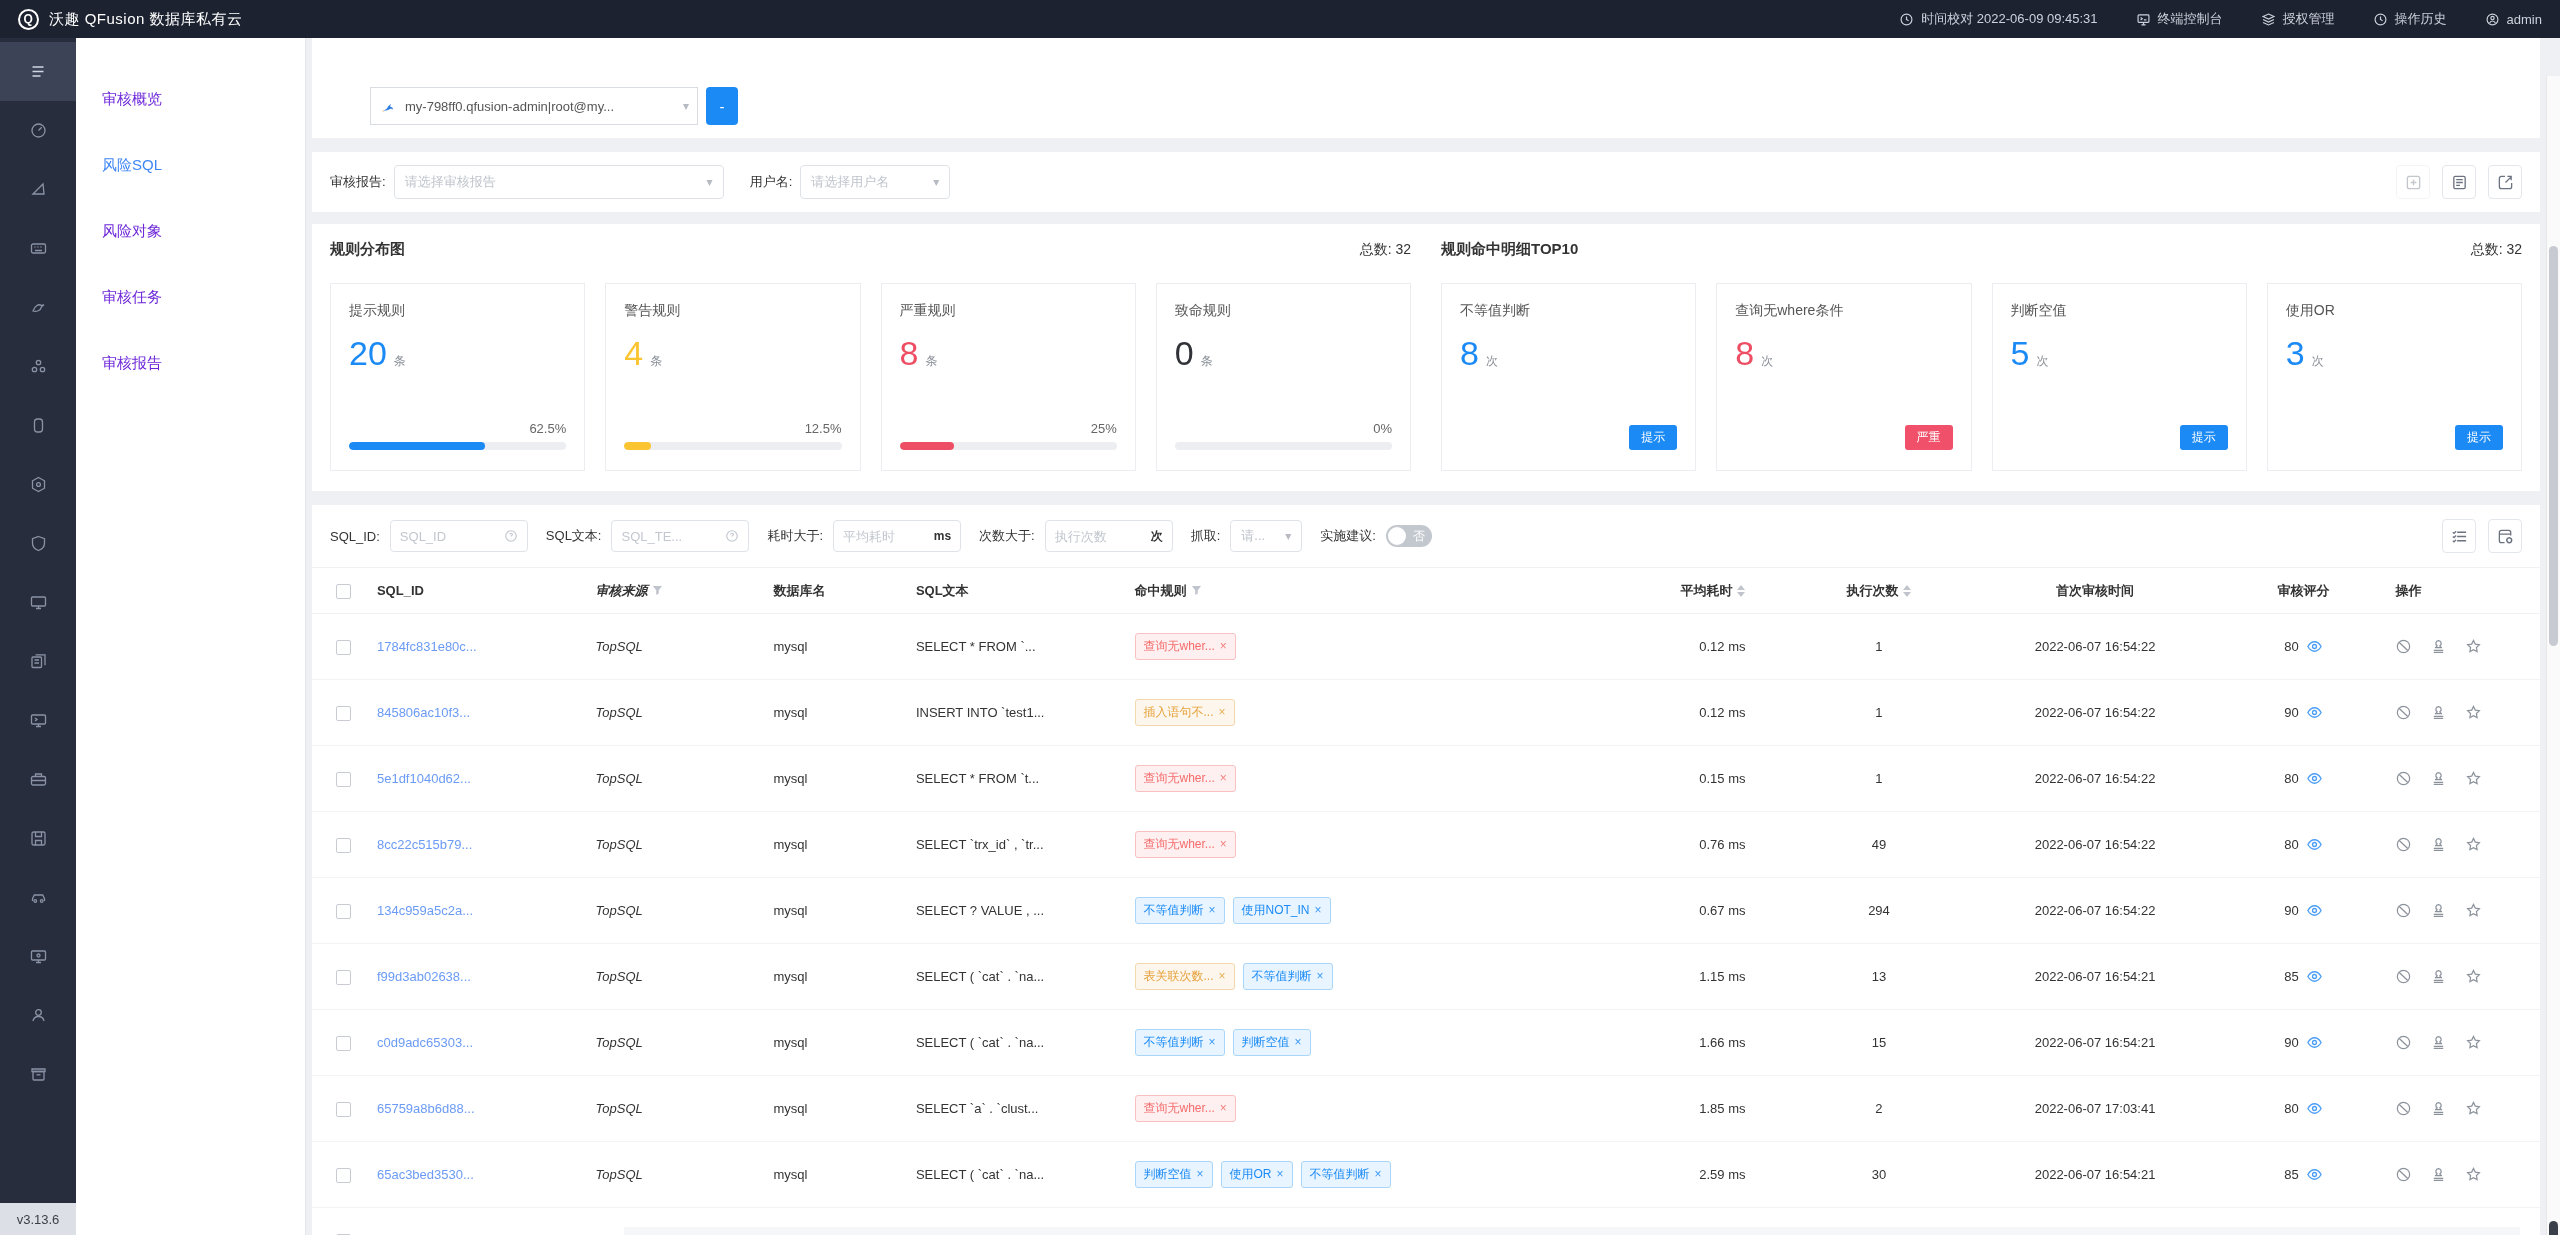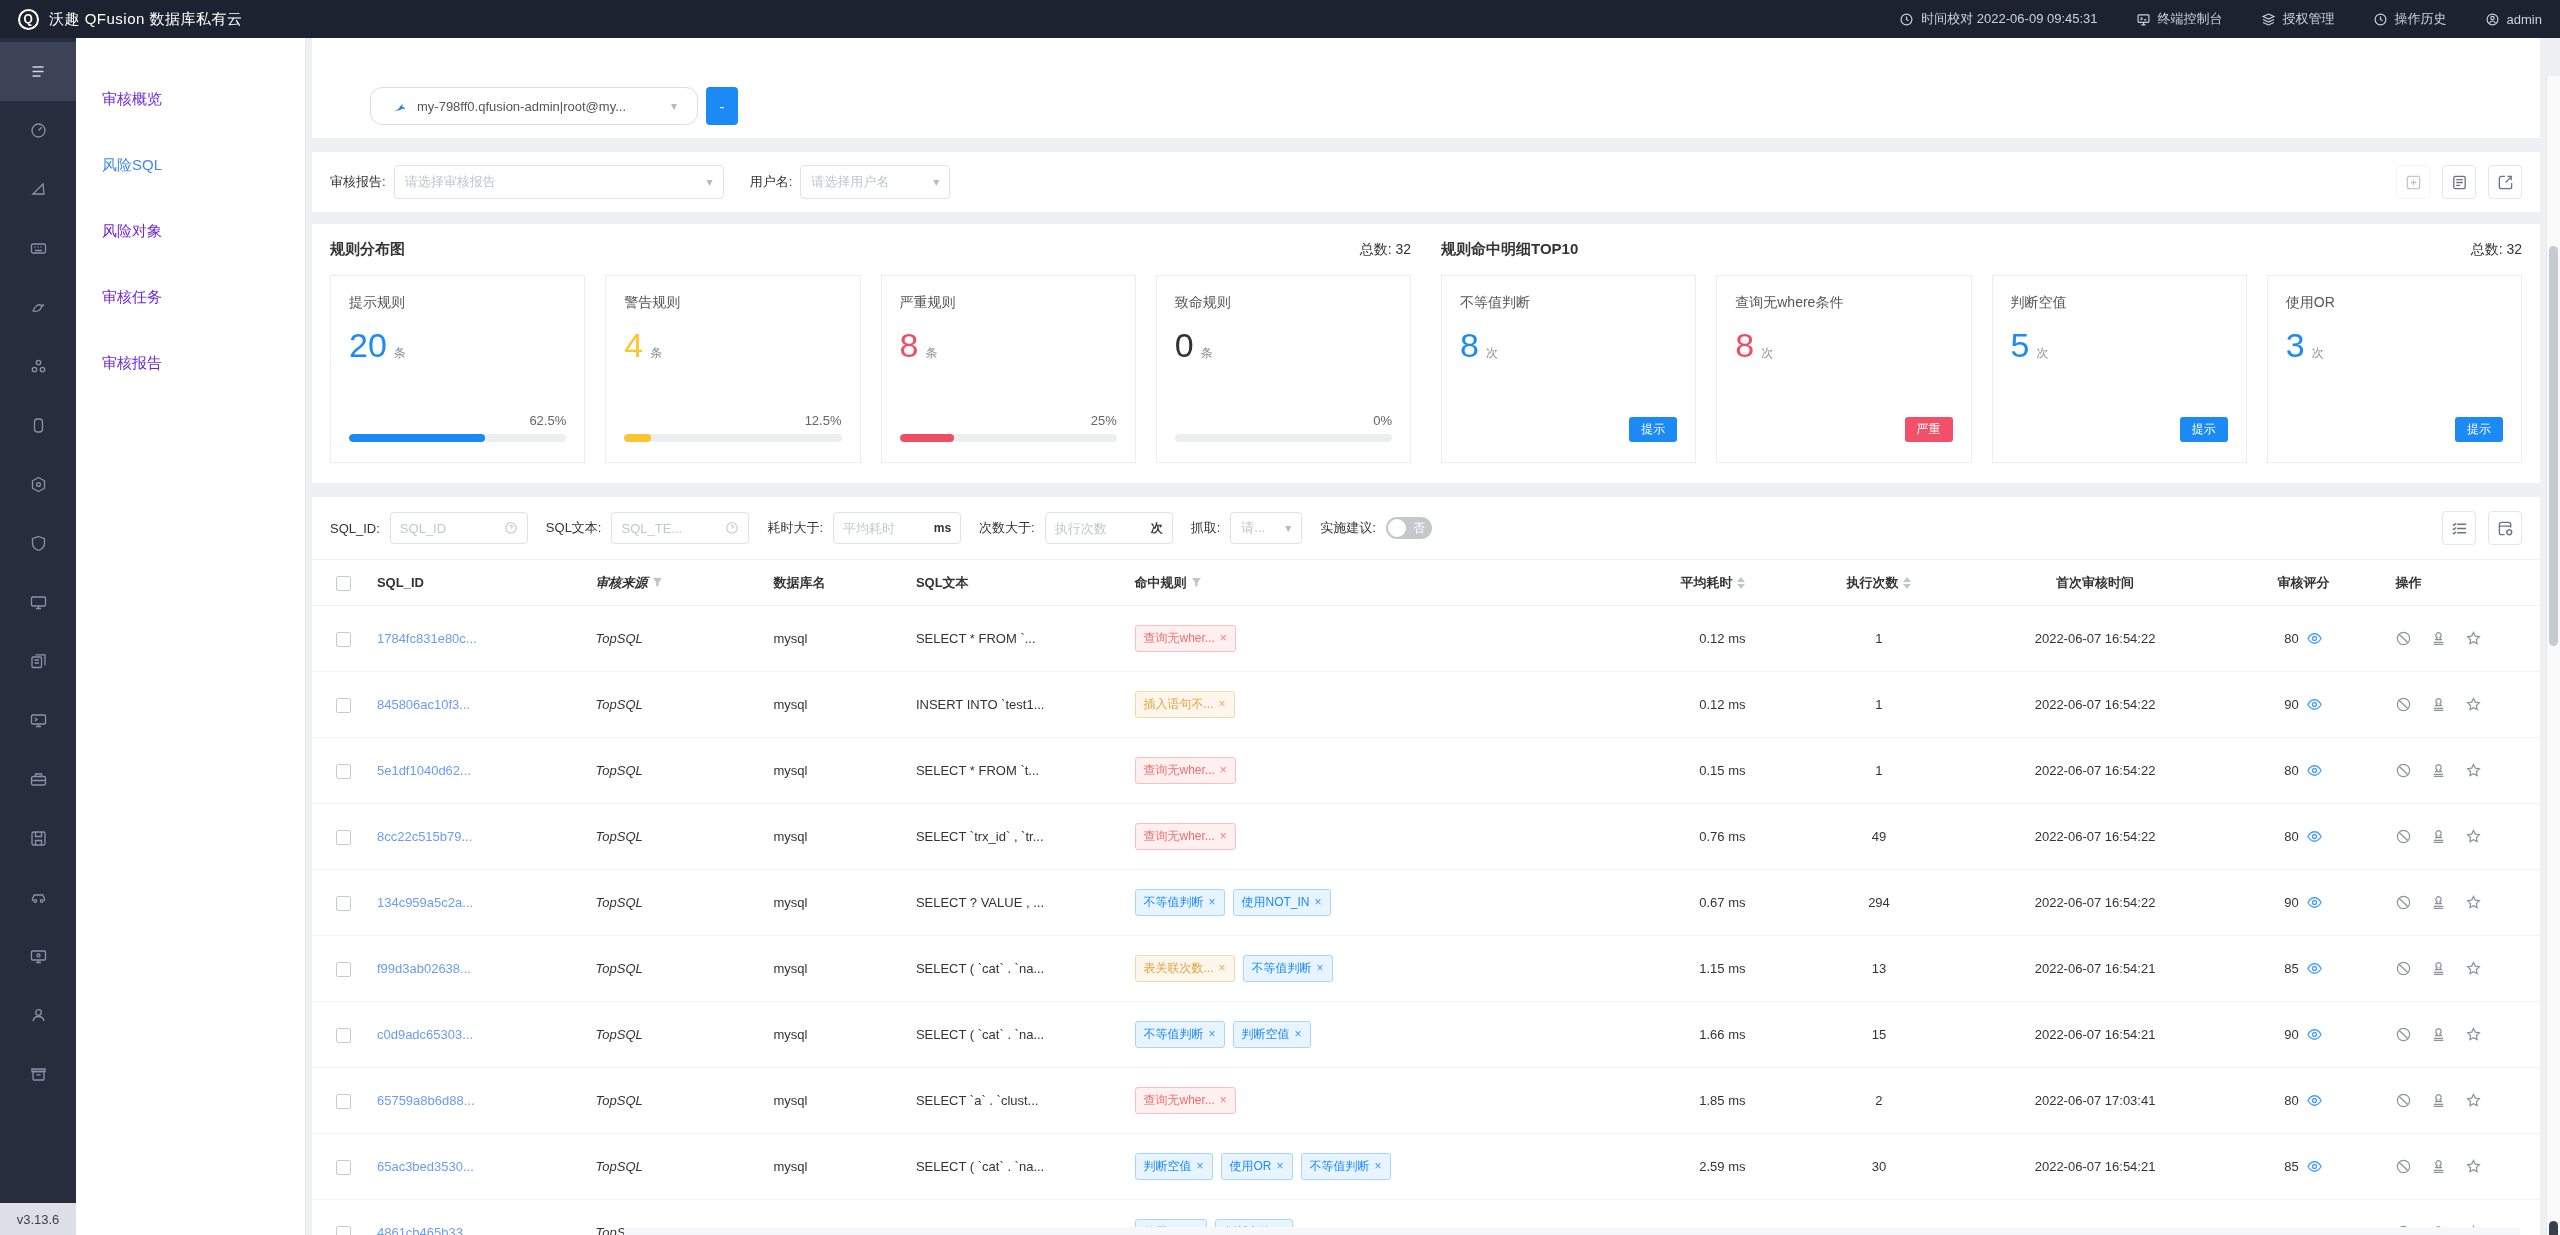--- a/index.html
+++ b/index.html
@@ -33,22 +33,22 @@
   .submenu { width:230px; background:#fff; border-right:1px solid #e3e6ea; padding-top:28px; flex:none; }
   .menu-item { height:66px; line-height:66px; padding-left:26px; font-size:15px; color:#6d28d9; cursor:pointer; }
   .menu-item.active { color:#3f86f5; }
 
   
   .content { flex:1; min-width:0; display:flex; flex-direction:column; padding:0 20px 0 6px; }
   .panel { background:#fff; }
 
   .instance-bar { background:#fff; height:100px; display:flex; align-items:flex-end;
     padding:0 0 13px 58px; margin-bottom:14px; }
-  .inst-select { width:328px; height:38px; border:1px solid #d9dce1; border-radius:12px;
-    display:flex; align-items:center; gap:9px; padding:0 20px; font-size:13px; color:#555;
+  .inst-select { width:328px; height:38px; border:1px solid #d9dce1; border-radius:0;
+    display:flex; align-items:center; gap:9px; padding:0 8px; font-size:13px; color:#555;
     background:#fff; cursor:pointer; }
   .inst-select .chev { margin-left:auto; color:#b6bac2; font-size:12px; }
   .inst-select svg { width:17px; height:14px; flex:none; }
   .inst-btn { width:32px; height:38px; margin-left:8px; background:#1b8af5; color:#fff;
     border:none; border-radius:4px; font-size:15px; cursor:pointer; }
 
   .filter-panel { height:60px; display:flex; align-items:center; padding:0 18px; margin-bottom:12px; }
   .f-label { font-size:13px; color:#333; margin-right:8px; }
   .select-box { height:34px; border:1px solid #dfe2e7; border-radius:4px; display:flex;
     align-items:center; padding:0 10px; font-size:13px; color:#bfc4cc; cursor:pointer; background:#fff; }
@@ -57,21 +57,21 @@
   .w-user { width:150px; }
   .fp-actions { margin-left:auto; display:flex; gap:12px; }
   .icon-btn { width:34px; height:34px; border:1px solid #e3e6ea; border-radius:4px; background:#fff;
     display:grid; place-items:center; cursor:pointer; }
   .icon-btn svg { width:17px; height:17px; stroke:#6c7380; fill:none; stroke-width:1.4; }
   .icon-btn.disabled { opacity:.4; }
 
   
   .cards-panel { display:flex; gap:30px; padding:16px 18px 20px 18px; margin-bottom:14px; }
   .card-group { flex:1; min-width:0; }
-  .cg-head { display:flex; align-items:baseline; justify-content:space-between; margin-bottom:16px; }
+  .cg-head { display:flex; align-items:baseline; justify-content:space-between; margin-bottom:24px; }
   .cg-title { font-size:15px; color:#333; font-weight:bold; }
   .cg-total { font-size:14px; color:#333; }
   .cg-cards { display:flex; gap:20px; }
   .stat-card { flex:1; min-width:0; border:1px solid #ebedf0; padding:18px 18px 20px 18px; height:188px;
     display:flex; flex-direction:column; background:#fff; }
   .sc-title { font-size:14px; color:#555; }
   .sc-num { margin-top:14px; display:flex; align-items:baseline; gap:7px; }
   .sc-num b { font-size:34px; font-weight:normal; }
   .sc-num .unit { font-size:12px; color:#8a8f98; }
   .sc-pct { margin-top:auto; text-align:right; font-size:13px; color:#666; margin-bottom:6px; }

